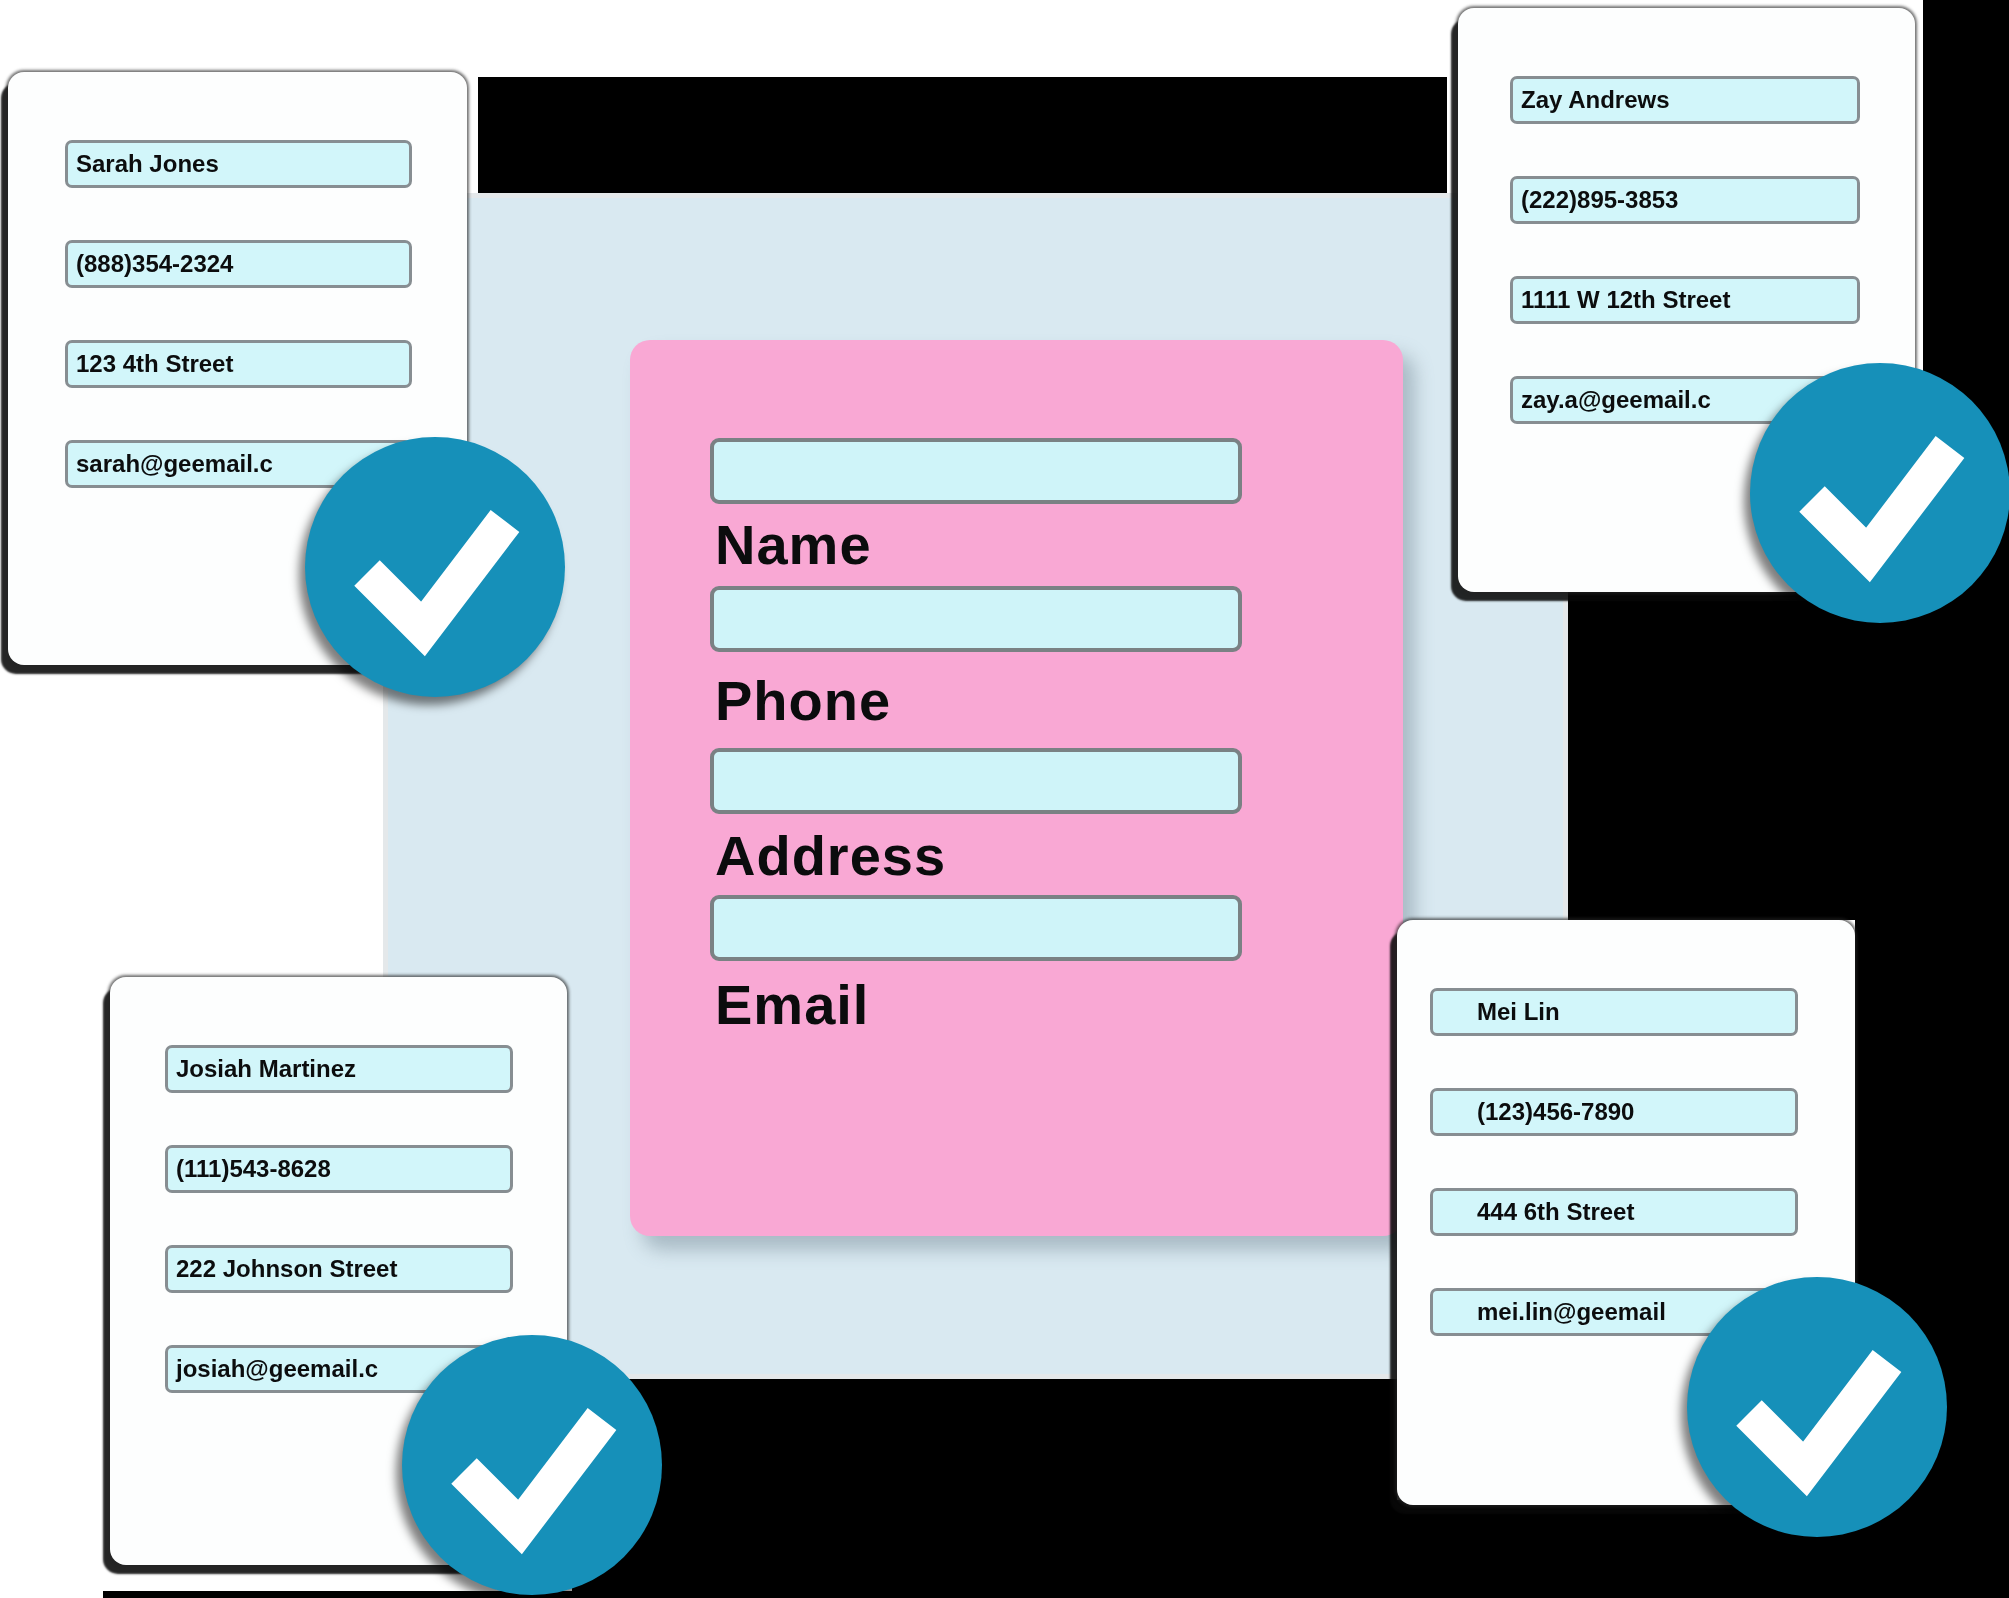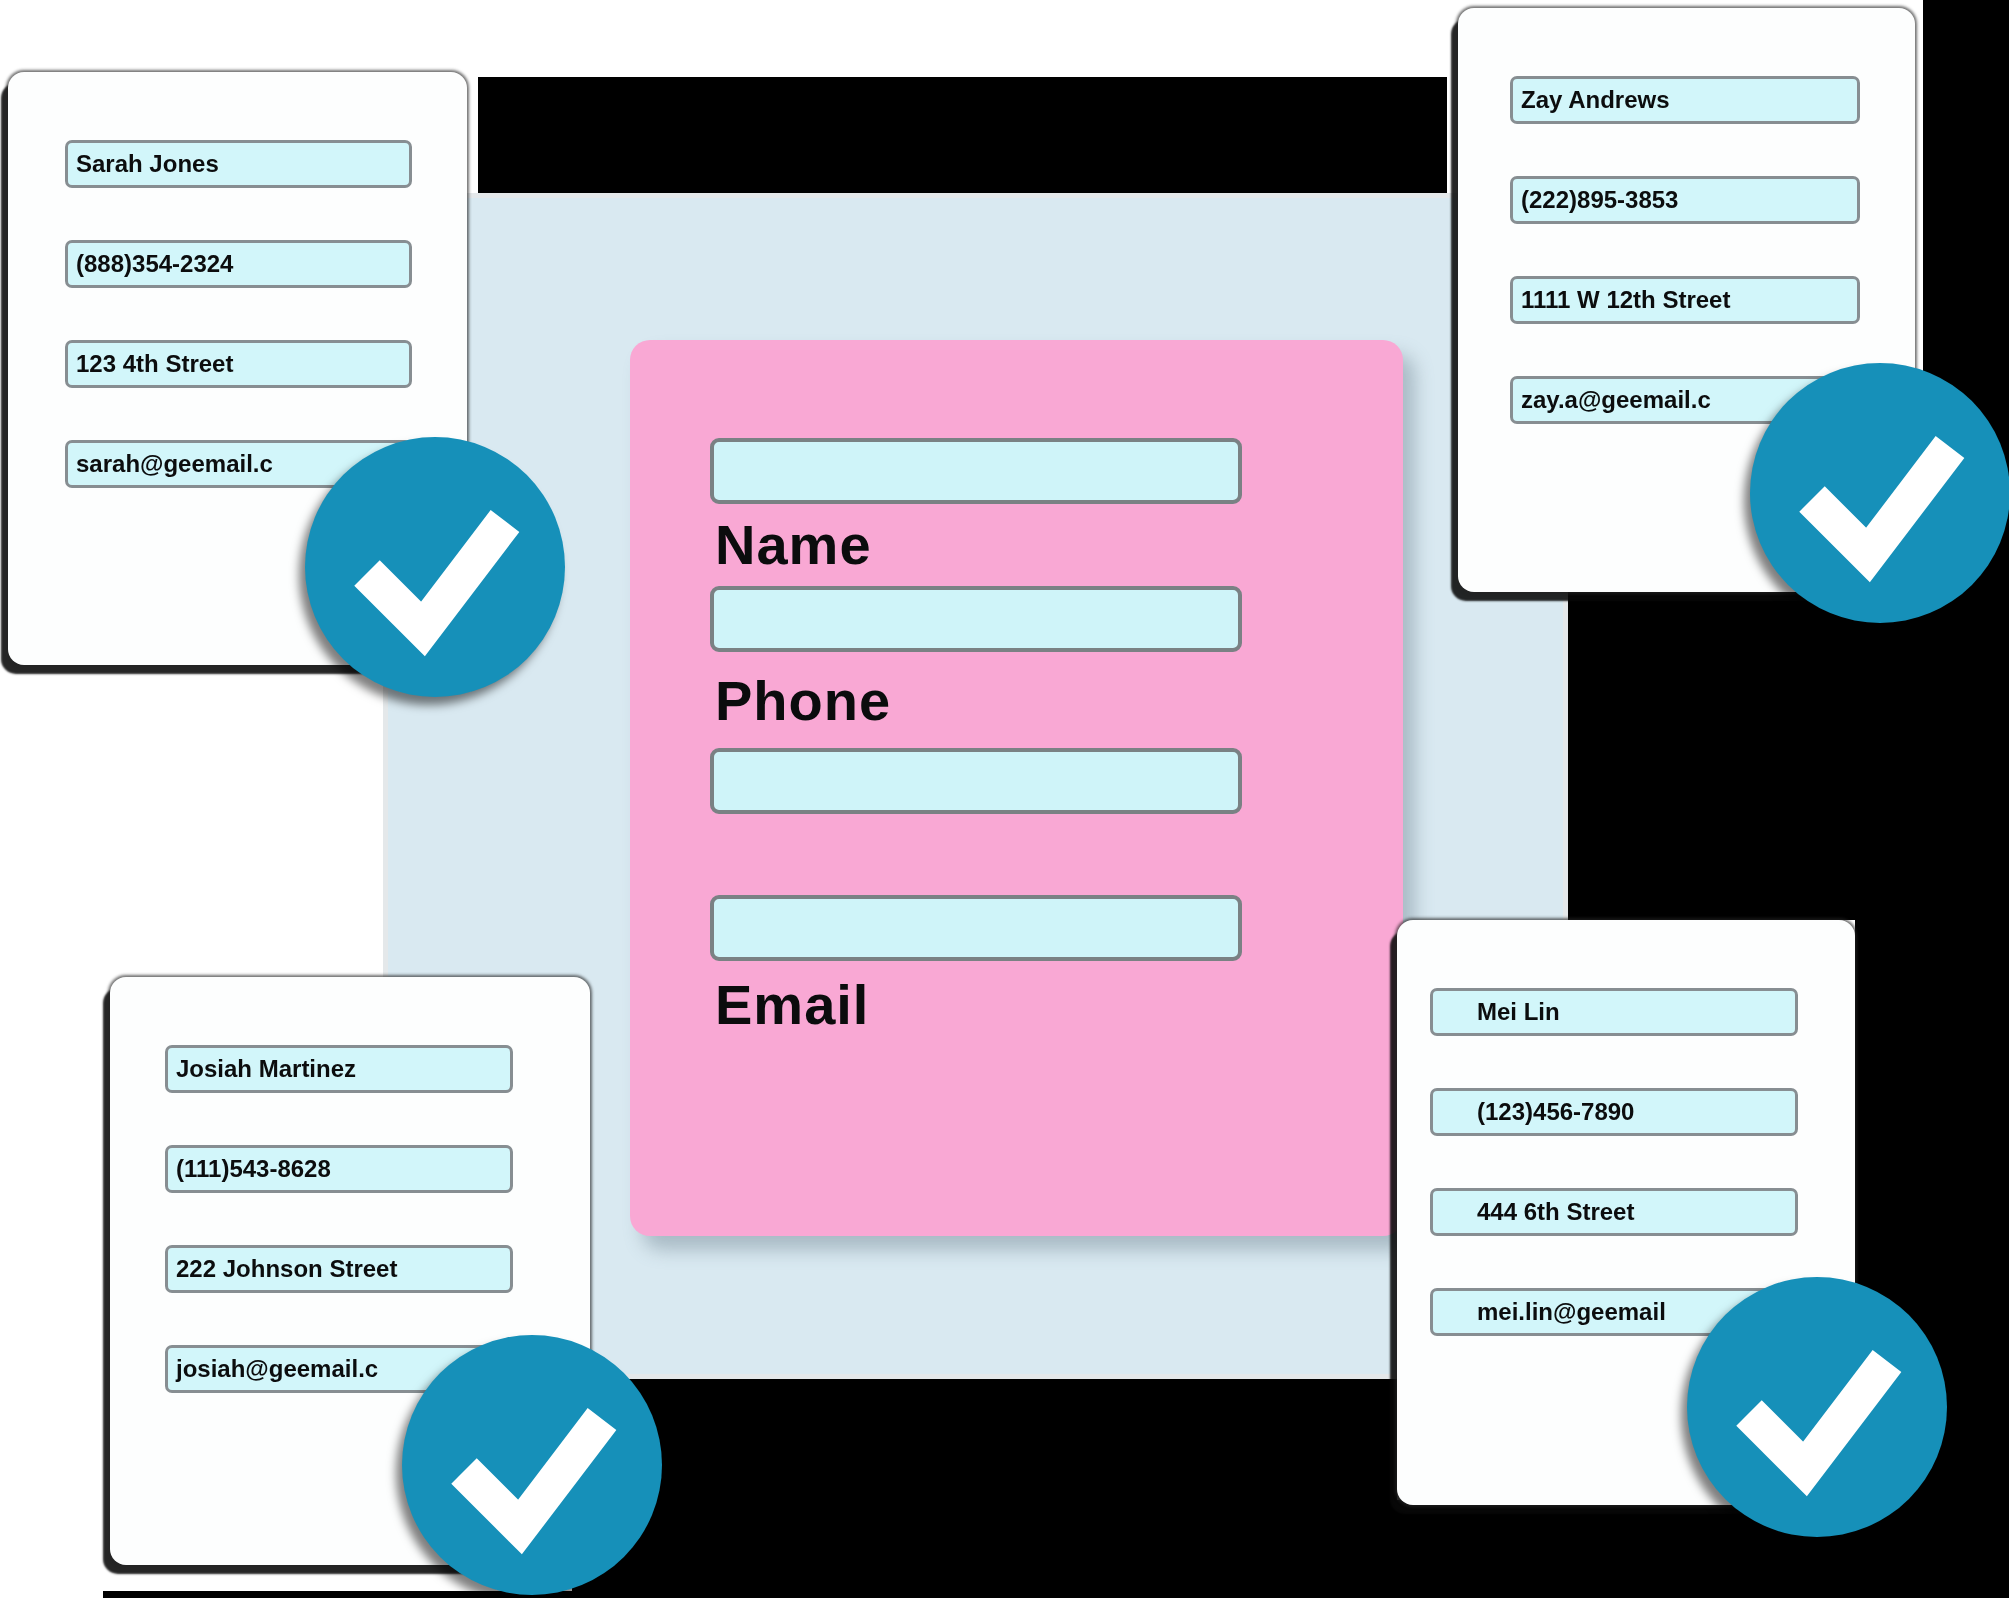--- a/index.html
+++ b/index.html
@@ -46,21 +46,21 @@
   #label-address{top:483px;}
   #label-email{top:632px;}
 
   
   .card{
     position:absolute;background:#FDFEFE;border-radius:16px;z-index:3;
     box-shadow:0 0 3px 2px rgba(35,35,35,0.65), -8px 10px 2px -1px rgba(8,8,8,0.88);
   }
   #card-sarah {left:8px;   top:72px;  width:459px;height:593px;}
   #card-zay   {left:1458px;top:8px;   width:457px;height:584px;}
-  #card-josiah{left:110px; top:977px; width:457px;height:588px;padding-left:23px;}
+  #card-josiah{left:110px; top:977px; width:457px;height:588px;}
   #card-mei   {left:1397px;top:920px; width:458px;height:585px;}
   .c-field{
     position:absolute;height:48px;box-sizing:border-box;
     background:#D2F6FA;border:3px solid #878E92;border-radius:7px;
     font-size:24px;font-weight:700;line-height:42px;padding:0 8px;
     white-space:nowrap;color:#0c0d0e;
   }
   .f1{top:68px;} .f2{top:168px;} .f3{top:268px;} .f4{top:368px;}
   #card-sarah  .c-field{left:57px;width:347px;}
   #card-zay    .c-field{left:52px;width:350px;}
@@ -95,20 +95,21 @@
   <div id="panel"></div>
 
   <div id="form-card">
     <input class="form-input" id="form-input-name" type="text" value="" style="">
     <div class="form-label" id="label-name">Name</div>
 
     <input class="form-input" id="form-input-phone" type="text" value="" style="">
     <div class="form-label" id="label-phone">Phone</div>
 
     <input class="form-input" id="form-input-address" type="text" value="" style="">
+    <div class="form-label" id="label-address">Address</div>
 
     <input class="form-input" id="form-input-email" type="text" value="" style="">
     <div class="form-label" id="label-email">Email</div>
   </div>
 
   <div class="card" id="card-sarah">
     <div class="c-field f1">Sarah Jones</div>
     <div class="c-field f2">(888)354-2324</div>
     <div class="c-field f3">123 4th Street</div>
     <div class="c-field f4">sarah@geemail.c</div>

